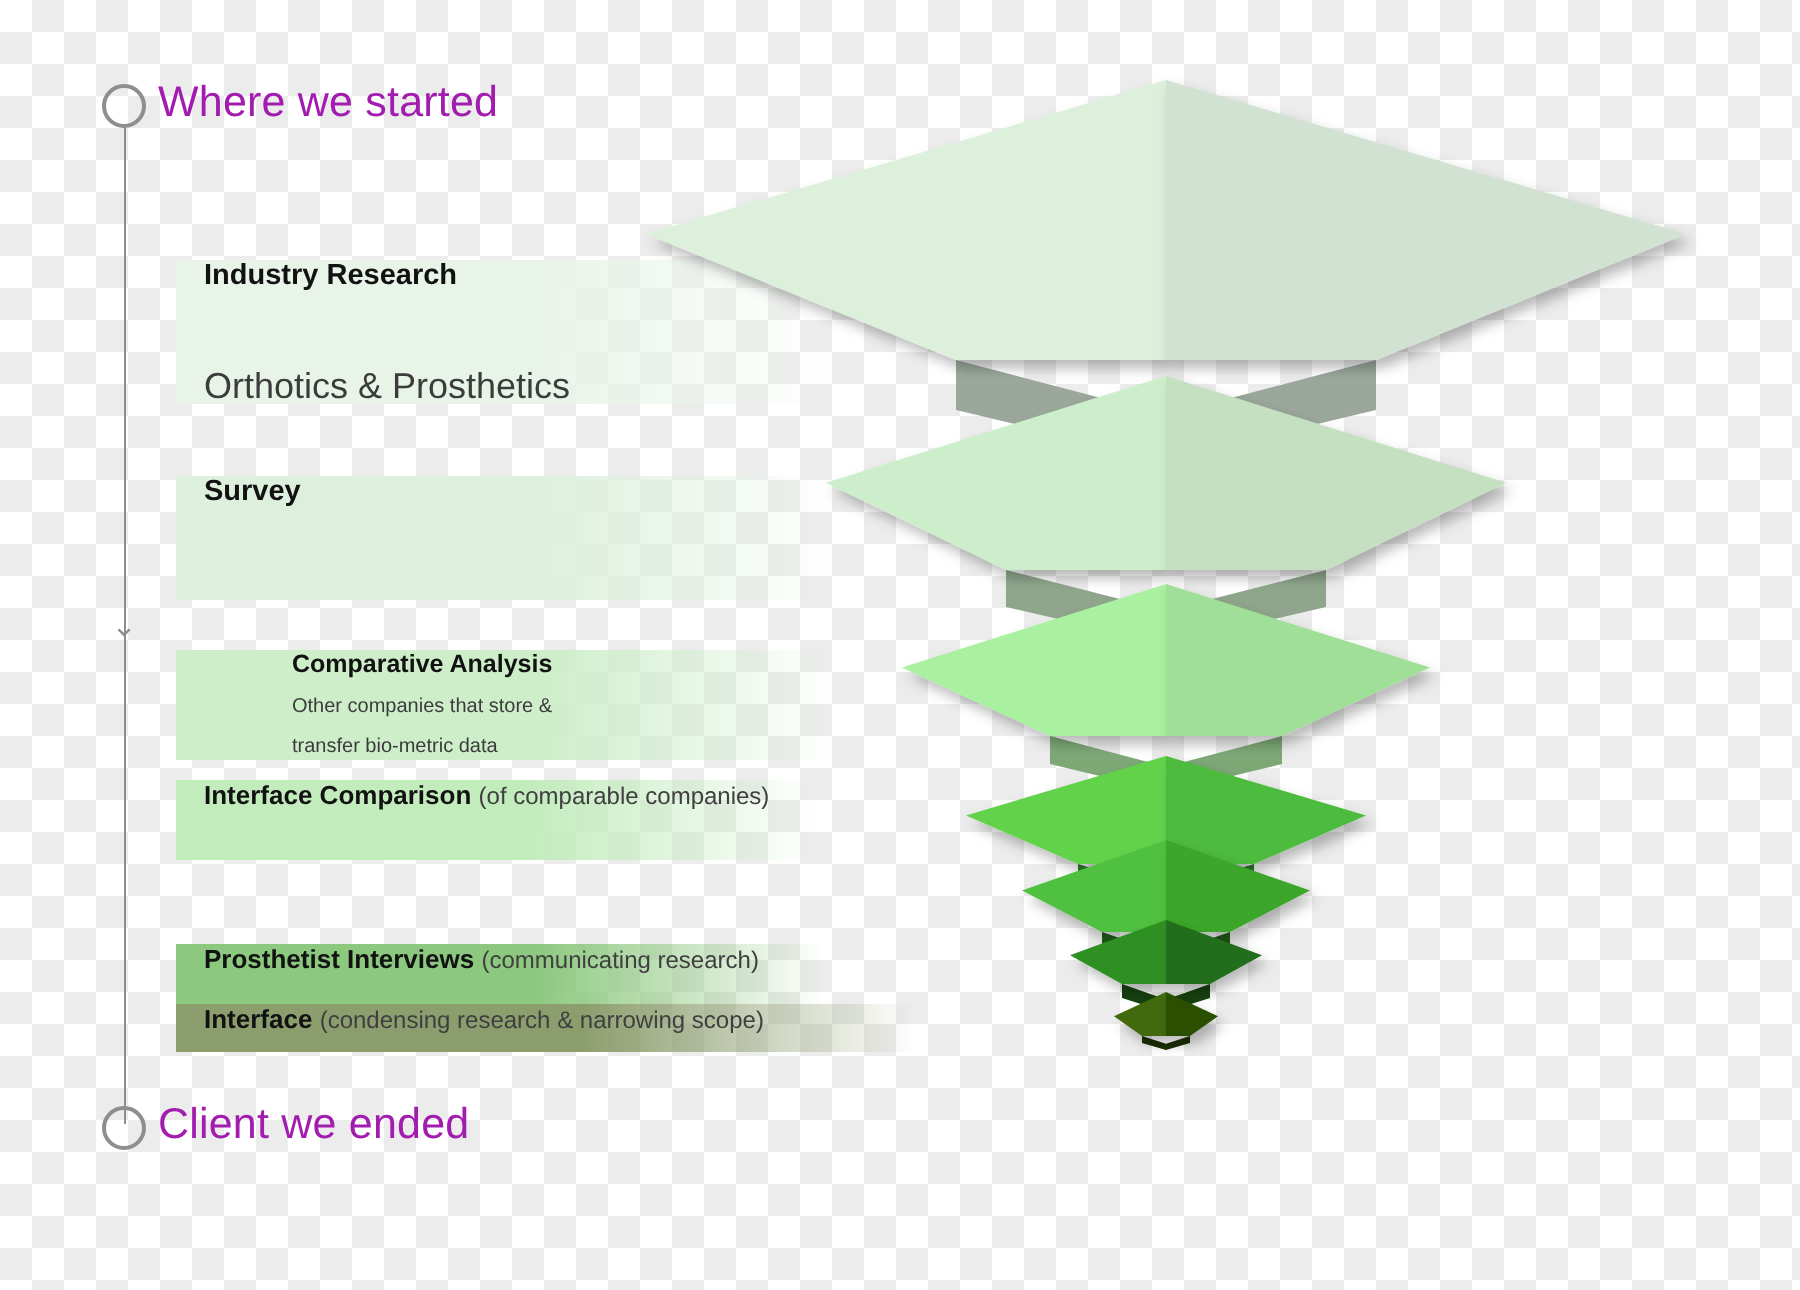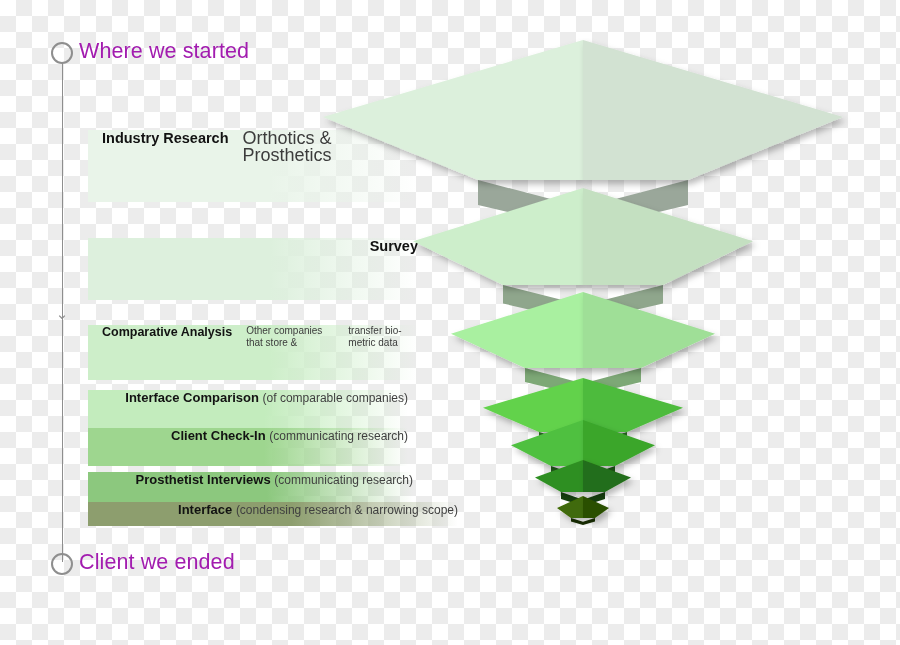--- a/index.html
+++ b/index.html
@@ -94,22 +94,22 @@
   #bands {
     position: absolute;
     inset: 0;
     z-index: 2;
   }
   .band {
     position: absolute;
     left: 88px;
     box-sizing: border-box;
     display: flex;
-    flex-direction: row;
-    justify-content: flex-end;
+    flex-direction: column;
+    justify-content: space-between;
   }
   .band .title {
     font-weight: bold;
     color: #121212;
     white-space: nowrap;
   }
   .band .sub {
     color: #3c3c3c;
     font-weight: 400;
   }
@@ -145,33 +145,30 @@
 
     <div class="band stacked" id="band-0" style="left: 88px; top: 130px; width: 330px; height: 72px; background: linear-gradient(to right, rgb(233, 244, 233) 0%, rgb(233, 244, 233) 55%, rgba(233, 244, 233, 0) 100%);">
       <div class="title">Industry Research</div>
       <div class="sub">Orthotics &amp; Prosthetics</div>
     </div>
 
     <div class="band stacked" id="band-1" style="left: 88px; top: 238px; width: 330px; height: 62px; background: linear-gradient(to right, rgb(221, 240, 221) 0%, rgb(221, 240, 221) 55%, rgba(221, 240, 221, 0) 100%);">
       <div class="title">Survey</div>
     </div>
 
-    <div class="band tiny" id="band-2" style="left: 88px; top: 325px; width: 330px; height: 55px; background: linear-gradient(to right, rgb(205, 238, 201) 0%, rgb(205, 238, 201) 55%, rgba(205, 238, 201, 0) 100%);">
+    <div class="band tiny" id="band-2" style="left: 88px; top: 325px; width: 330px; height: 55px; background: linear-gradient(to right, rgb(205, 238, 201) 0%, rgb(205, 238, 201) 55%, rgba(205, 238, 201, 0) 100%); padding-left: 44px;">
       <div class="title">Comparative Analysis</div>
       <div class="sub">Other companies that store &amp;</div>
       <div class="sub">transfer bio-metric data</div>
     </div>
 
     <div class="band oneline" id="band-3" style="left: 88px; top: 390px; width: 320px; height: 40px; background: linear-gradient(to right, rgb(195, 236, 189) 0%, rgb(195, 236, 189) 55%, rgba(195, 236, 189, 0) 100%);">
       <div class="title"><span>Interface Comparison</span> <span class="inline-sub">(of comparable companies)</span></div>
     </div>
 
-    <div class="band oneline" id="band-4" style="left: 88px; top: 428px; width: 320px; height: 38px; background: linear-gradient(to right, rgb(158, 214, 143) 0%, rgb(158, 214, 143) 55%, rgba(158, 214, 143, 0) 100%);">
-      <div class="title"><span>Client Check-In</span> <span class="inline-sub">(communicating research)</span></div>
-    </div>
 
     <div class="band oneline" id="band-5" style="left: 88px; top: 472px; width: 325px; height: 30px; background: linear-gradient(to right, rgb(140, 200, 126) 0%, rgb(140, 200, 126) 55%, rgba(140, 200, 126, 0) 100%);">
       <div class="title"><span>Prosthetist Interviews</span> <span class="inline-sub">(communicating research)</span></div>
     </div>
 
     <div class="band oneline" id="band-6" style="left: 88px; top: 502px; width: 370px; height: 24px; background: linear-gradient(to right, rgb(141, 158, 110) 0%, rgb(141, 158, 110) 55%, rgba(141, 158, 110, 0) 100%);">
       <div class="title"><span>Interface</span> <span class="inline-sub">(condensing research &amp; narrowing scope)</span></div>
     </div>
 
   </div>

